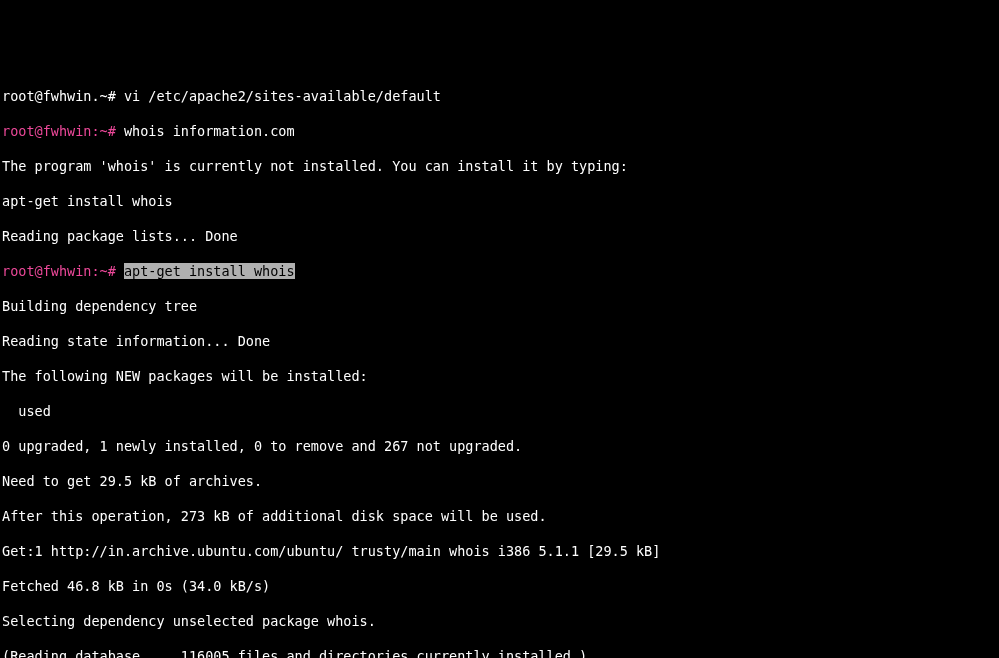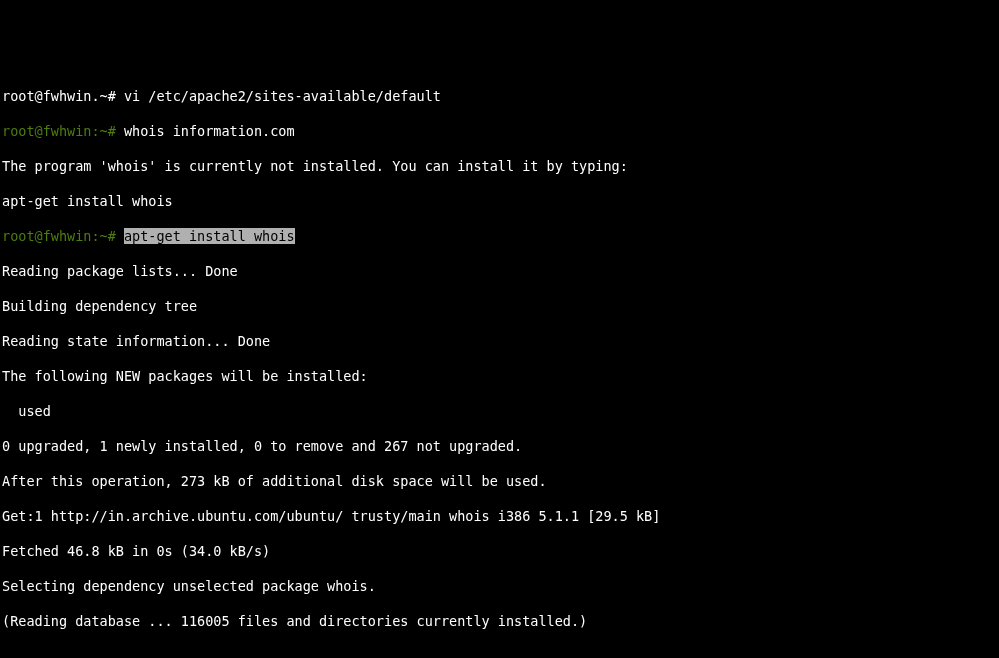--- a/index.html
+++ b/index.html
@@ -16,47 +16,48 @@
       padding: 0;
       width: 999px;
       height: 658px;
       overflow: hidden;
       white-space: pre;
     }
     .terminal {
       padding: 0 2px;
     }
     .prompt-user {
-      color: #4d7c0f;
+      color: #ec4899;
     }
     .highlighted {
       background: #b0b0b0;
       color: #000000;
     }
     .line {
       display: block;
     }
   </style>
 </head>
 <body>
 
 
 
 <div class="terminal">
 <span class="line">root@fwhwin.~# vi /etc/apache2/sites-available/default</span>
 <span class="line"><span class="prompt-user">root@fwhwin:~# </span><span>whois information.com</span></span>
 <span class="line">The program 'whois' is currently not installed. You can install it by typing:</span>
 <span class="line">apt-get install whois</span>
+<span class="line">Reading package lists... Done</span>
 <span class="line"><span class="prompt-user">root@fwhwin:~# </span><span class="highlighted">apt-get install whois</span></span>
-<span class="line">Reading package lists... Done</span>
 <span class="line">Building dependency tree</span>
 <span class="line">Reading state information... Done</span>
 <span class="line">The following NEW packages will be installed:</span>
 <span class="line">  used</span>
 <span class="line">0 upgraded, 1 newly installed, 0 to remove and 267 not upgraded.</span>
+<span class="line">Need to get 29.5 kB of archives.</span>
 <span class="line">After this operation, 273 kB of additional disk space will be used.</span>
 <span class="line">Get:1 http://in.archive.ubuntu.com/ubuntu/ trusty/main whois i386 5.1.1 [29.5 kB]</span>
 <span class="line">Fetched 46.8 kB in 0s (34.0 kB/s)</span>
 <span class="line">Selecting dependency unselected package whois.</span>
 <span class="line">(Reading database ... 116005 files and directories currently installed.)</span>
 
 
 
 
 

